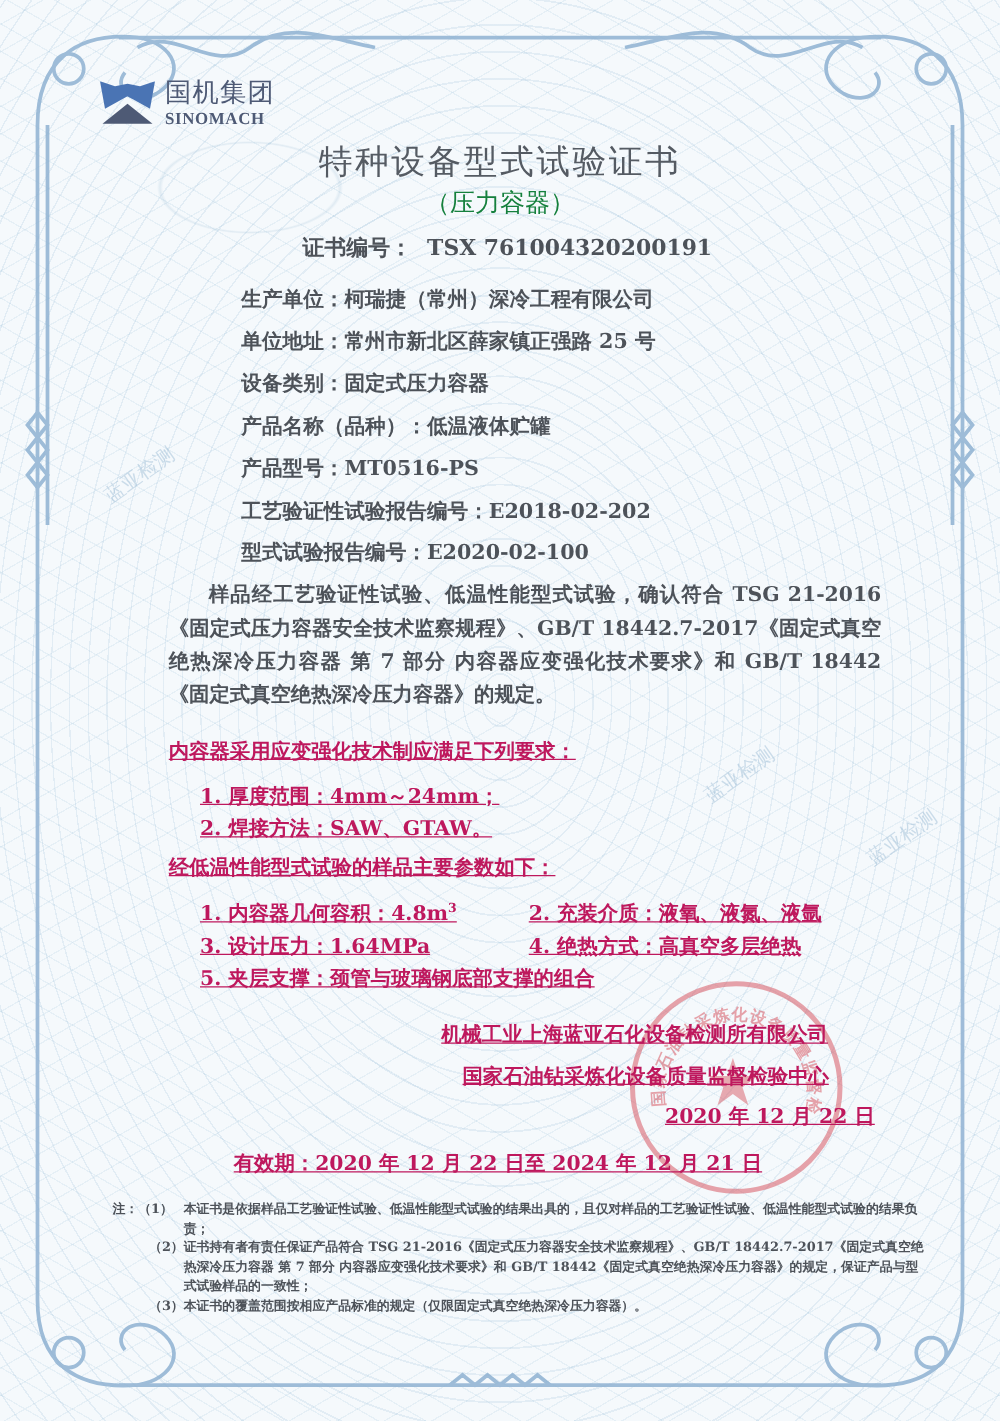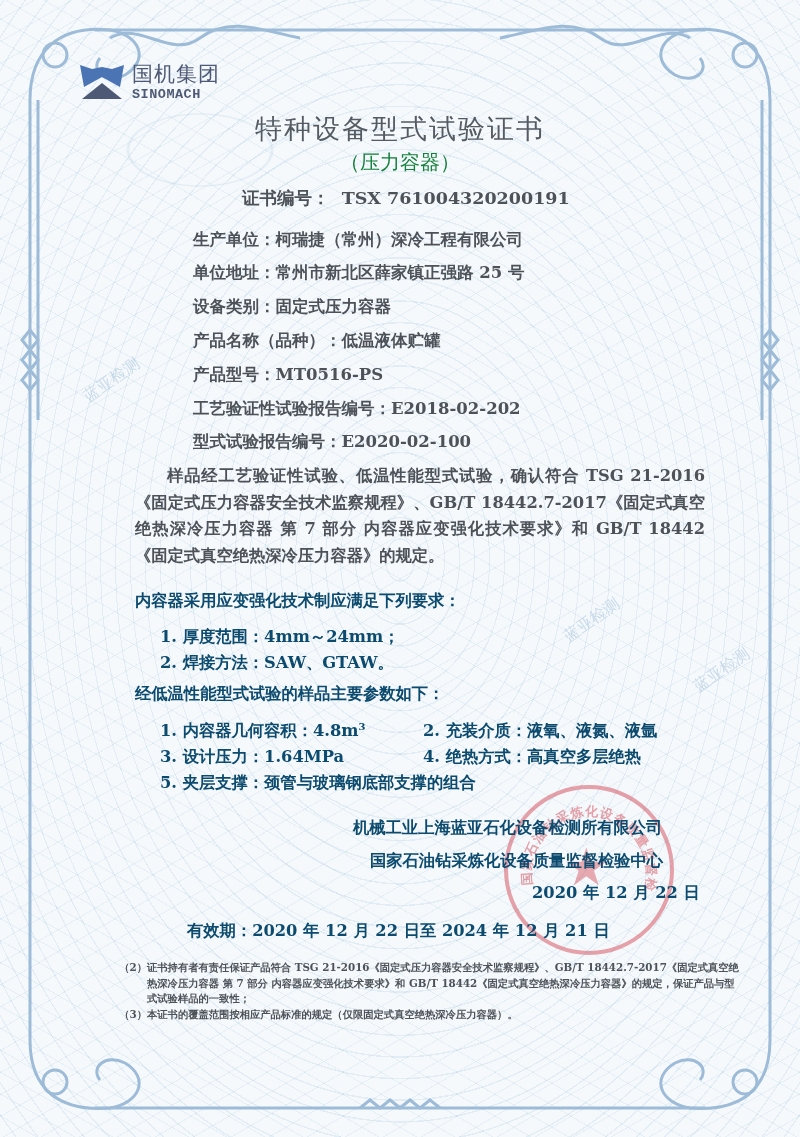--- a/index.html
+++ b/index.html
@@ -16,28 +16,28 @@
       repeating-radial-gradient(ellipse at 400px 560px, transparent 0 14px, rgba(140,180,210,.18) 14px 15px),
       repeating-linear-gradient(30deg, transparent 0 18px, rgba(150,190,215,.16) 18px 19px),
       repeating-linear-gradient(-30deg, transparent 0 18px, rgba(150,190,215,.16) 18px 19px),
       #f5f9fc;
   }
   .frame { position:absolute; inset:0; pointer-events:none; }
   .abs { position:absolute; white-space:nowrap; }
   .logo { position:absolute; left:80px; top:64px; display:flex; align-items:center; gap:8px; }
   .logo-text { display:flex; flex-direction:column; line-height:1; }
   .logo-cn { font-family:"DejaVu Sans","Liberation Sans",sans-serif; font-size:21px; color:#4e5a75; letter-spacing:1px; }
-  .logo-en { font-family:Liberation Mono, monospace; font-weight:bold; font-size:13.5px; color:#4e5a75; letter-spacing:0.5px; margin-top:3px; }
+  .logo-en { font-family:Liberation Serif, serif; font-weight:bold; font-size:13.5px; color:#4e5a75; letter-spacing:0.5px; margin-top:3px; }
   .title { left:0; right:0; top:111px; text-align:center; font-size:27px; color:#555b63; letter-spacing:2px; }
   .subtitle { left:0; right:0; top:149px; text-align:center; font-size:20px; color:#15803d; }
   .field { font-size:16.5px; font-weight:bold; color:#4d5259; }
   .cert-no { left:242px; top:186px; font-size:17.5px; }
   .para { position:absolute; left:135px; width:570px; font-size:16.3px; font-weight:bold; color:#4d5259; line-height:26.7px; text-align:justify; }
   .para .first { text-indent:32px; }
-  .line { font-size:16.3px; font-weight:bold; color:#0c4a6e; }
+  .line { font-size:16.3px; font-weight:bold; color:#be185d;text-decoration:underline; }
   .notes { position:absolute; left:90px; width:650px; font-size:10.3px; color:#4d5259; line-height:15.5px; font-weight:bold; }
   .note-row { display:flex; }
   .note-row .label { width:57px; flex:none; }
   .note-row .text { flex:1; }
   .stamp { position:absolute; left:504px; top:785px; width:170px; height:170px; border-radius:50%;
            border:4px solid rgba(215,90,100,.55); box-sizing:border-box; }
   .stamp-star { position:absolute; left:55px; top:52px; font-size:52px; color:rgba(215,90,100,.5); line-height:1; font-family:"DejaVu Sans",sans-serif; }
   .stamp-ring { position:absolute; inset:0; }
   sup { font-size:10px; }
 </style>
@@ -152,20 +152,24 @@
 </div>
 
 <div class="abs line" style="left:353px;top:817px;">机械工业上海蓝亚石化设备检测所有限公司</div>
 <div class="abs line" style="left:370px;top:850px;">国家石油钻采炼化设备质量监督检验中心</div>
 <div class="abs line" style="left:532px;top:882px;">2020 年 12 月 22 日</div>
 
 <div class="abs line" style="left:187px;top:920px;">有效期：2020 年 12 月 22 日至 2024 年 12 月 21 日</div>
 
 <div class="notes" style="top:960px;">
   <div class="note-row">
+    <span class="label"><span>注：</span><span>（1）</span></span>
+    <span class="text">本证书是依据样品工艺验证性试验、低温性能型式试验的结果出具的，且仅对样品的工艺验证性试验、低温性能型式试验的结果负责；</span>
+  </div>
+  <div class="note-row">
     <span class="label" style="text-align:right;padding-right:0;"><span>（2）</span></span>
     <span class="text">证书持有者有责任保证产品符合 TSG 21-2016《固定式压力容器安全技术监察规程》、GB/T 18442.7-2017《固定式真空绝热深冷压力容器 第 7 部分 内容器应变强化技术要求》和 GB/T 18442《固定式真空绝热深冷压力容器》的规定，保证产品与型式试验样品的一致性；</span>
   </div>
   <div class="note-row">
     <span class="label" style="text-align:right;"><span>（3）</span></span>
     <span class="text">本证书的覆盖范围按相应产品标准的规定（仅限固定式真空绝热深冷压力容器）。</span>
   </div>
 </div>
 
 </body></html>

